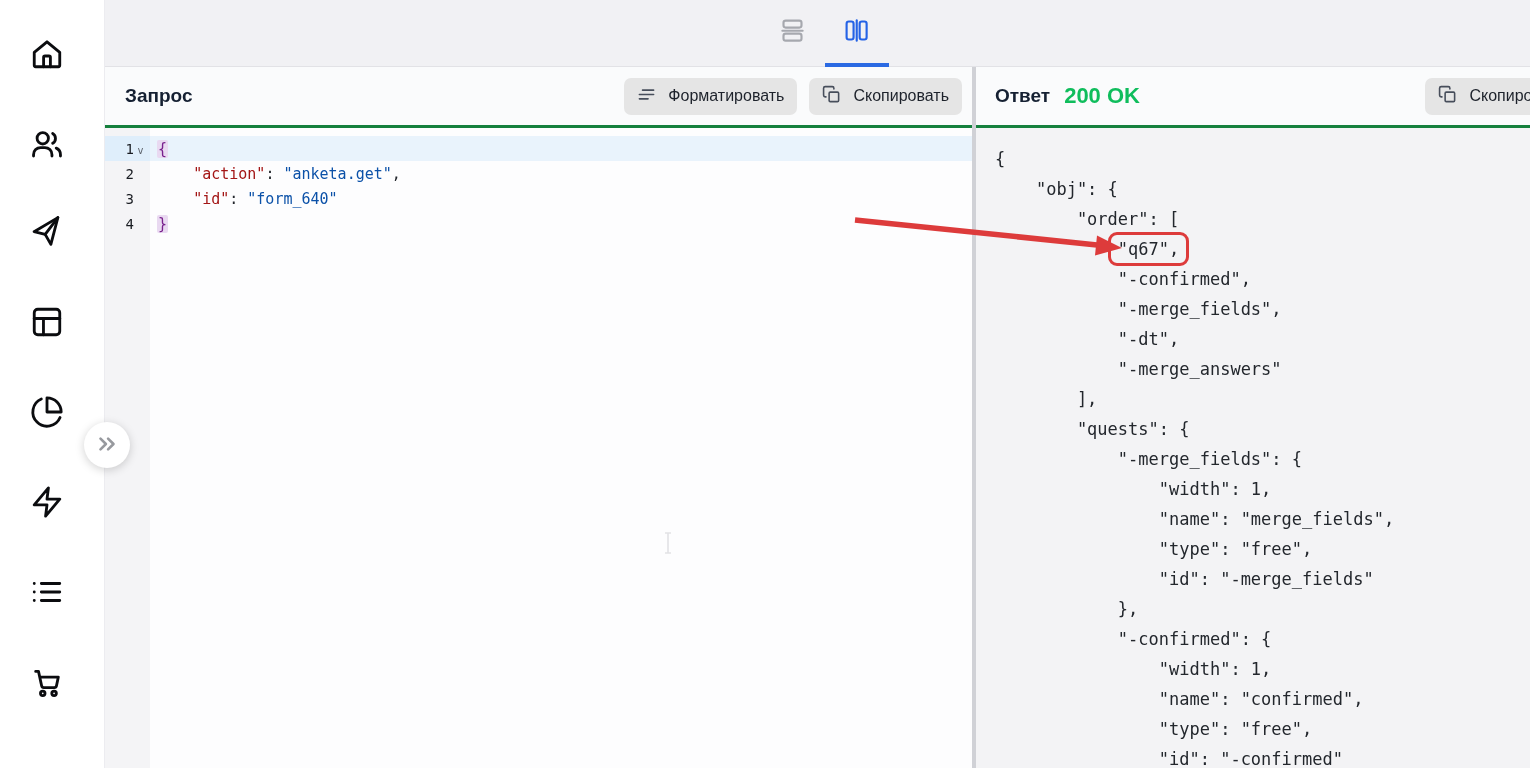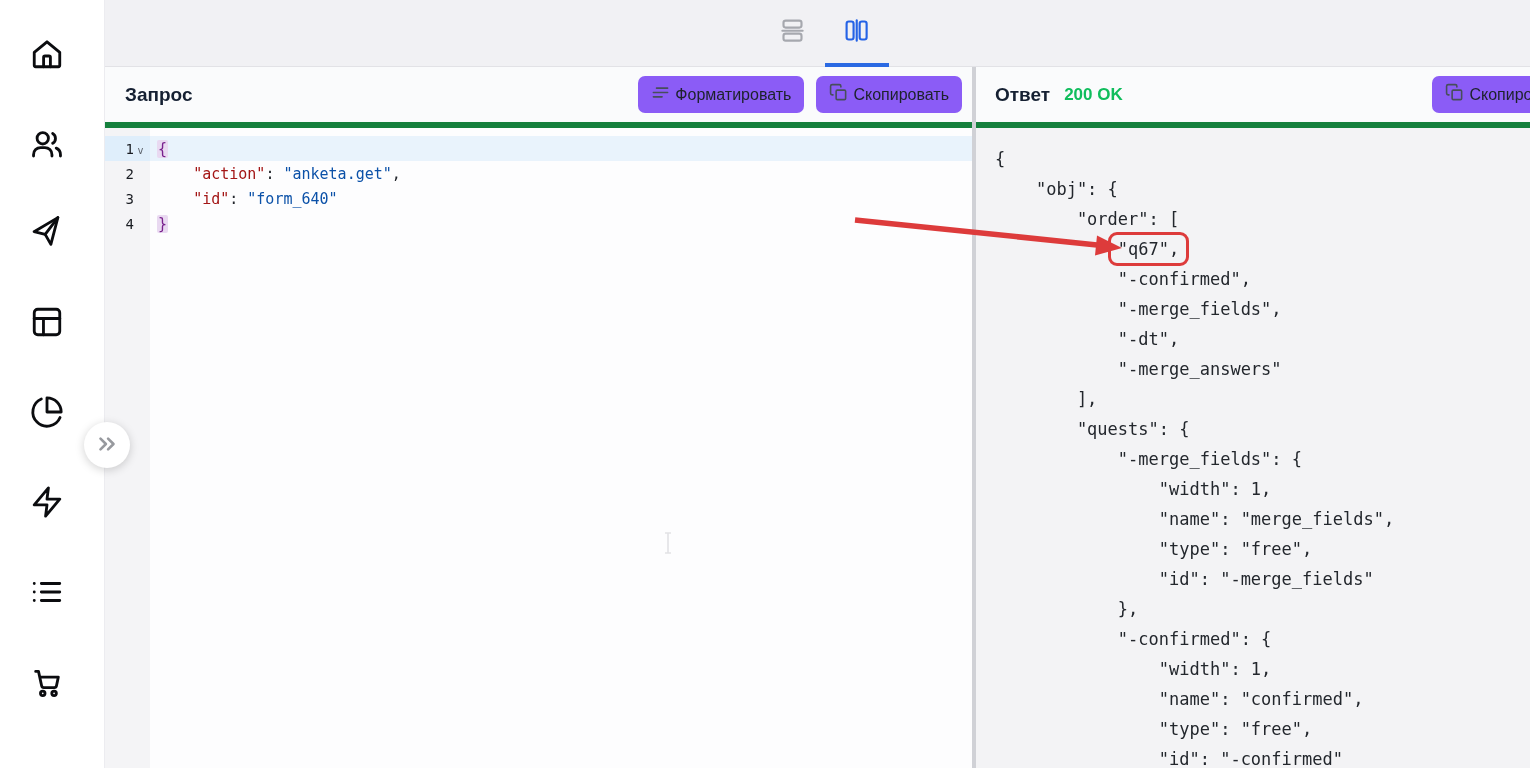--- a/index.html
+++ b/index.html
@@ -39,32 +39,32 @@
   .view-tab {
     width:64px; height:67px; display:flex; align-items:center; justify-content:center;
     background:none; border:none; cursor:pointer; padding:0;
     border-bottom:4px solid transparent; color:#a6a8ae;
   }
   .view-tab.active { border-bottom-color:#2b6ae3; color:#2563e6; }
 
   
   .panel-header {
     position:absolute; top:67px; height:61px; background:#fafbfc;
-    border-bottom:6px solid #15803d;
+    border-bottom:3px solid #15803d;
     display:flex; align-items:center; z-index:4;
   }
   .req-header { left:105px; width:867px; padding:0 10px 0 20px; }
   .res-header { left:976px; width:608px; padding:0 6px 0 19px; }
   .panel-title { font-size:19px; font-weight:700; color:#152032; }
-  .status { color:#0fbd5c; font-weight:700; font-size:17px; margin-left:14px; }
+  .status { color:#0fbd5c; font-weight:700; font-size:22px; margin-left:14px; }
   .spacer { flex:1; }
   .btn {
-    height:37px; background:#8b5cf6; border:none; border-radius:7px;
+    height:37px; background:#e5e5e5; border:none; border-radius:7px;
     font-size:16px; color:#1d222b; cursor:pointer;
-    display:inline-flex; align-items:center; gap:5px; padding:0 13px;
+    display:inline-flex; align-items:center; gap:12px; padding:0 13px;
     font-family:inherit; white-space:nowrap;
   }
   .btn + .btn { margin-left:12px; }
   .btn svg { color:#474e5b; flex:none; }
 
   
   .editor { position:absolute; left:105px; top:128px; width:867px; height:640px; background:#fdfdfe; z-index:1; }
   .gutter { position:absolute; left:0; top:0; width:45px; height:640px; background:#f4f4f6; padding-top:8px; }
   .codearea { position:absolute; left:45px; top:0; width:822px; height:640px; padding-top:8px; cursor:text; }
   .gutter-row {

